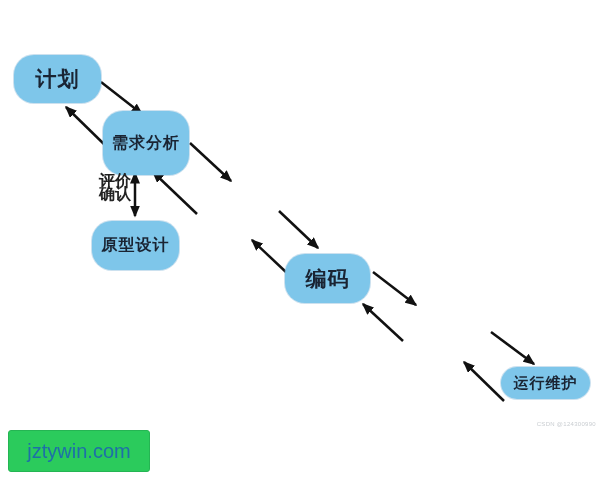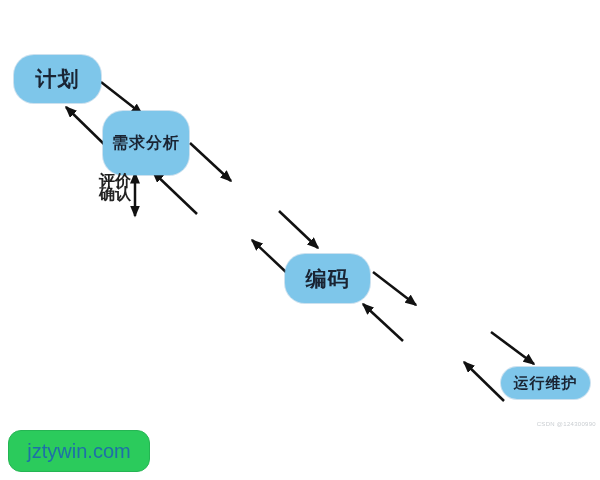--- a/index.html
+++ b/index.html
@@ -45,21 +45,21 @@
     line-height: 13px;
     font-weight: 700;
     color: #222222;
   }
   #site-banner {
     position: absolute;
     left: 8px; top: 430px;
     width: 140px; height: 40px;
     background: #2BCB5C;
     border: 1px solid #25B553;
-    border-radius: 13px;
+    border-radius: 3px;
     display: flex;
     align-items: center;
     justify-content: center;
     font-size: 20px;
     color: #1E6FA8;
   }
   #watermark {
     position: absolute;
     right: 4px; top: 421px;
     font-size: 6px;
@@ -100,20 +100,21 @@
   <div id="node-plan" class="node big">计划</div>
 
   <div id="node-req" class="node small">需求分析</div>
 
 
   <div id="node-coding" class="node big">编码</div>
 
 
   <div id="node-maintenance" class="node small">运行维护</div>
 
+  <div id="node-prototype" class="node small">原型设计</div>
 
   <div id="feedback-label">
     <div>评价</div>
     <div>确认</div>
   </div>
 
   <div id="site-banner">
     <span>jztywin.com</span>
   </div>
 

